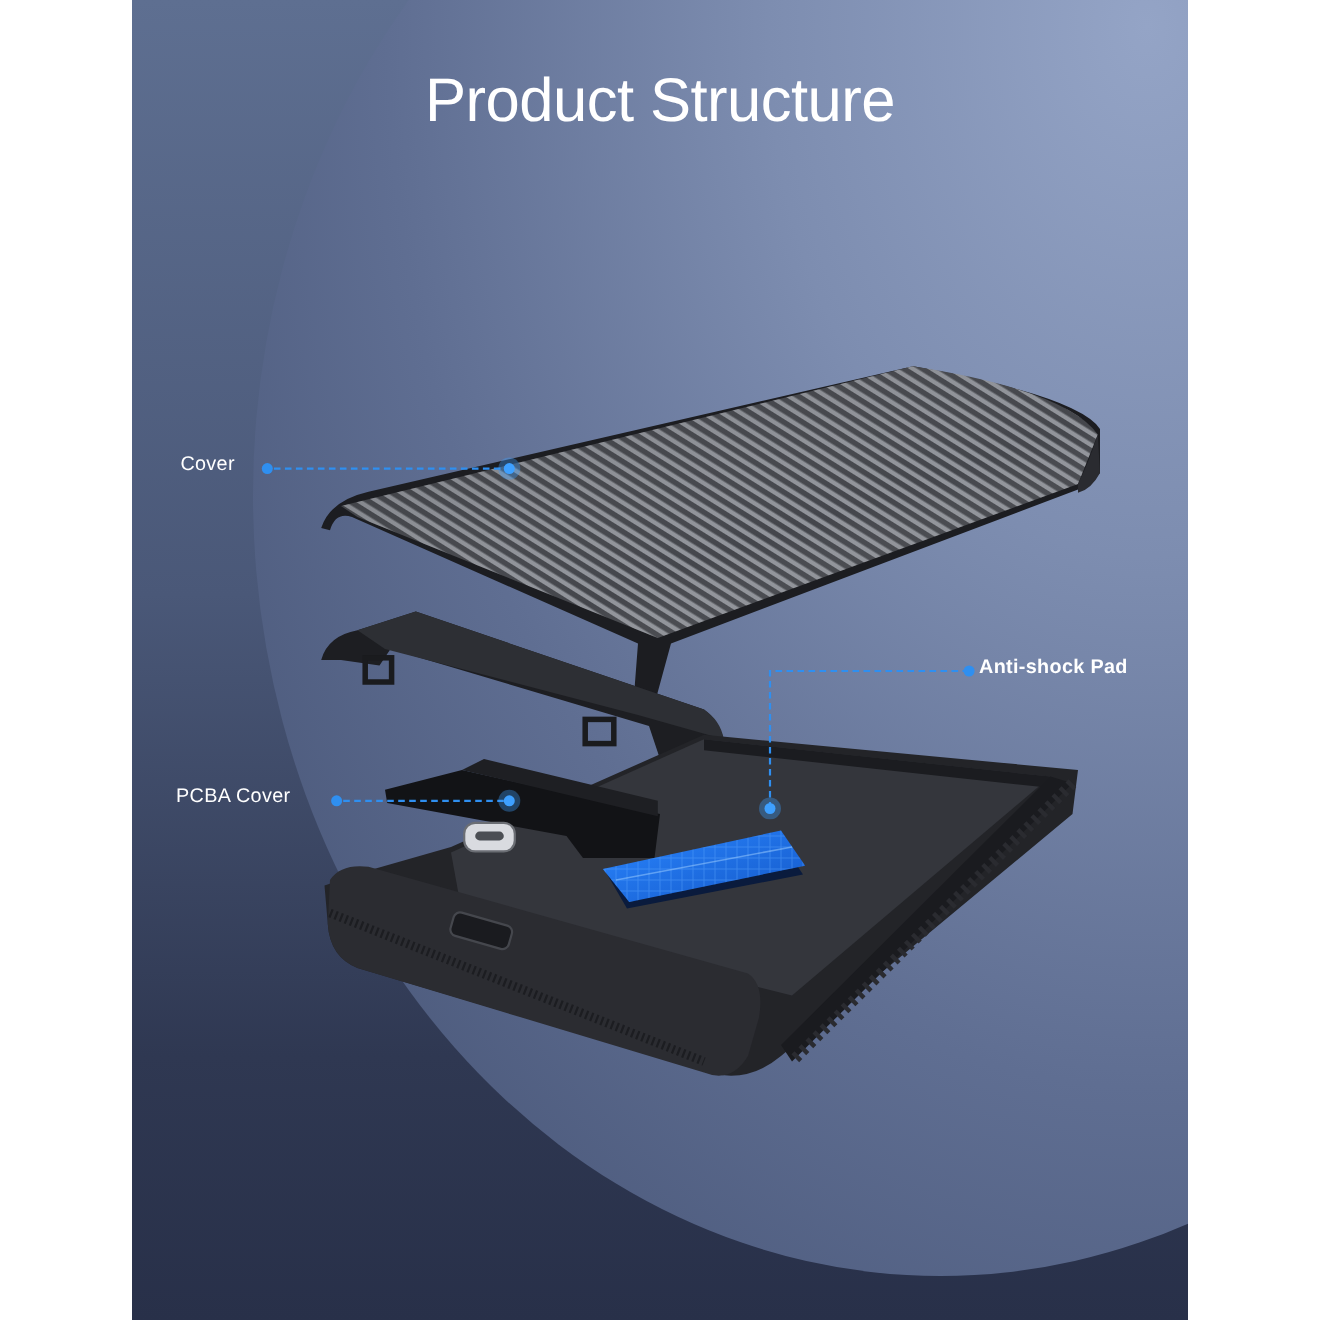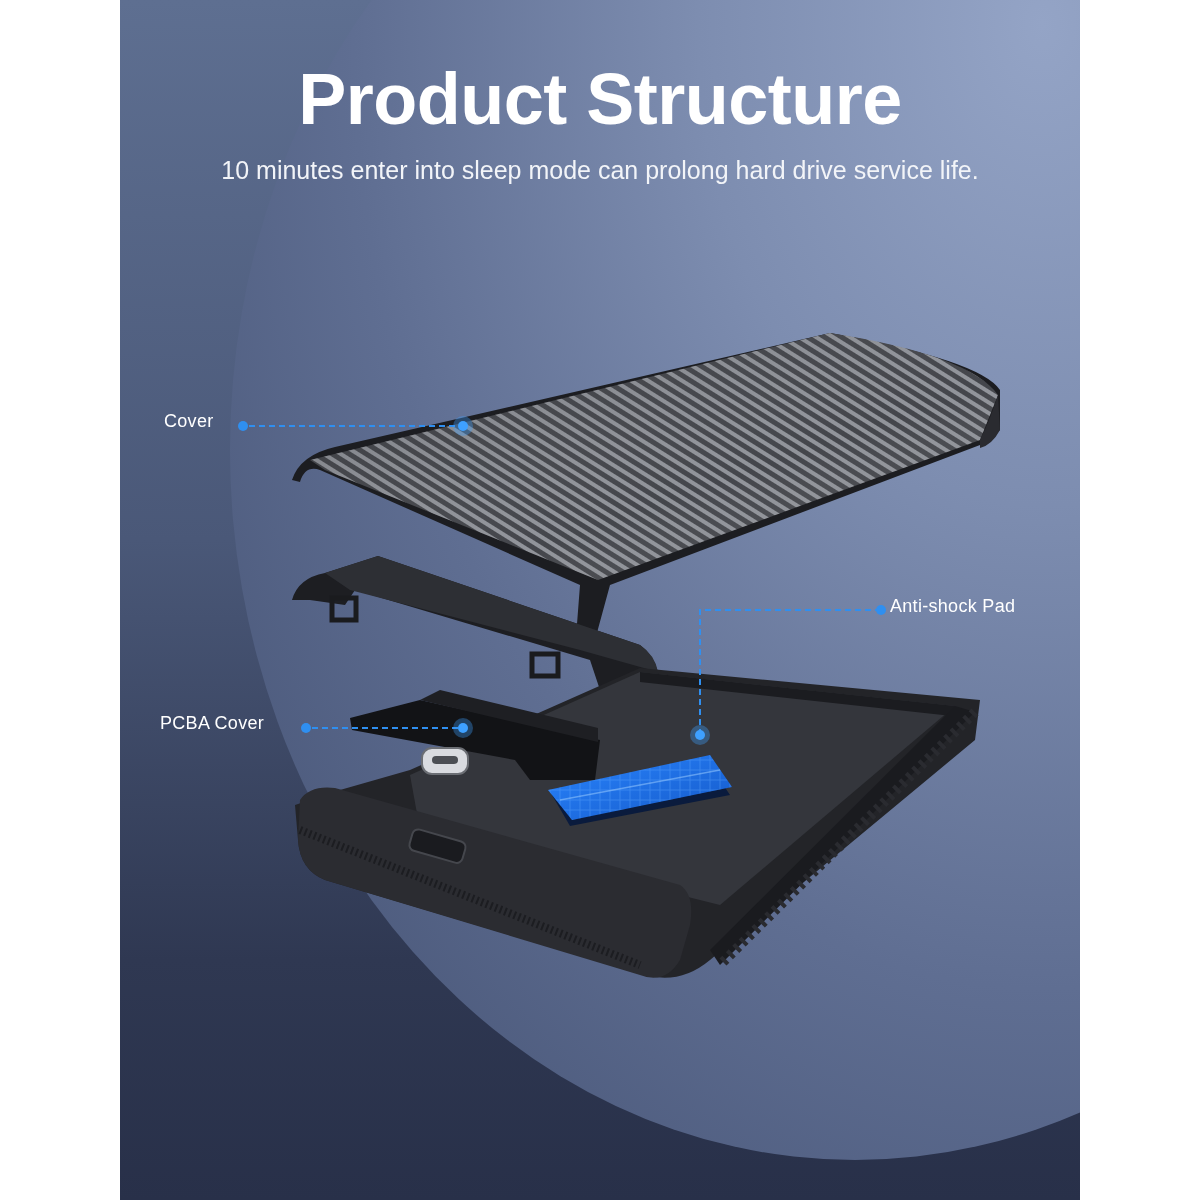--- a/index.html
+++ b/index.html
@@ -7,40 +7,39 @@
     .panel {
       position: absolute; left: 120px; top: 0; width: 960px; height: 1200px; overflow: hidden;
       background: linear-gradient(180deg, #5e6f91 0%, #4a5878 45%, #2f3852 80%, #283049 100%);
     }
     .arc {
       position: absolute; left: 110px; top: -260px; width: 1250px; height: 1420px; border-radius: 50%;
       background: radial-gradient(ellipse at 65% 20%, #94a4c6 0%, #7d8db0 30%, #5f6e92 60%, #4c5a7c 85%);
     }
     .title {
       position: absolute; left: 0; width: 960px; top: 58px; text-align: center;
-      color: #ffffff; font-weight: bold; font-size: 72px; letter-spacing: -0.5px;
+      color: #ffffff; font-weight: normal; font-size: 56px; letter-spacing: -0.5px;
     }
     .subtitle {
       position: absolute; left: 0; width: 960px; top: 156px; text-align: center;
       color: #f2f4f8; font-size: 25px;
     }
     .illus { position: absolute; left: 0; top: 0; width: 960px; height: 1200px; }
     .label {
       position: absolute; color: #ffffff; font-size: 18px; letter-spacing: 0.3px; text-align: right;
     }
     .callout { position: absolute; }
   </style>
 </head>
 <body>
 
 <div class="panel">
   <div class="arc"></div>
 
   <div class="title">Product Structure</div>
-  <div class="subtitle">10 minutes enter into sleep mode can prolong hard drive service life.</div>
 
   <svg class="illus" viewBox="0 0 960 1200" xmlns="http://www.w3.org/2000/svg">
     <defs>
       <pattern id="ribs" width="9" height="9" patternUnits="userSpaceOnUse" patternTransform="rotate(-58)">
         <rect width="9" height="9" fill="#3a3c42"></rect>
         <rect width="4" height="9" fill="#8b8e95"></rect>
       </pattern>
       <linearGradient id="coverShade" x1="0" y1="0" x2="1" y2="1">
         <stop offset="0" stop-color="#000" stop-opacity="0.25"></stop>
         <stop offset="0.6" stop-color="#fff" stop-opacity="0.05"></stop>
@@ -100,21 +99,21 @@
   </svg>
 
   <div class="label" style="left:44px; top:411px;">Cover</div>
   <svg class="callout" style="left:115px; top:414px;" width="240" height="24">
     <circle cx="8" cy="12" r="5" fill="#2f8ff0"></circle>
     <line x1="14" y1="12" x2="225" y2="12" stroke="#2f8ff0" stroke-width="2" stroke-dasharray="6 4"></line>
     <circle cx="228" cy="12" r="10" fill="#3ea0ff" fill-opacity="0.35"></circle>
     <circle cx="228" cy="12" r="5" fill="#3ea0ff"></circle>
   </svg>
 
-  <div class="label" style="left:770px; top:596px;">Anti-shock Pad</div>
+  <div class="label" style="left:770px; top:596px;font-weight:bold;">Anti-shock Pad</div>
   <svg class="callout" style="left:570px; top:600px;" width="200" height="145">
     <polyline points="10,135 10,10 188,10" fill="none" stroke="#2f8ff0" stroke-width="2" stroke-dasharray="6 4"></polyline>
     <circle cx="191" cy="10" r="5" fill="#2f8ff0"></circle>
     <circle cx="10" cy="135" r="10" fill="#3ea0ff" fill-opacity="0.35"></circle>
     <circle cx="10" cy="135" r="5" fill="#3ea0ff"></circle>
   </svg>
 
   <div class="label" style="left:40px; top:713px;">PCBA Cover</div>
   <svg class="callout" style="left:178px; top:716px;" width="180" height="24">
     <circle cx="8" cy="12" r="5" fill="#2f8ff0"></circle>

